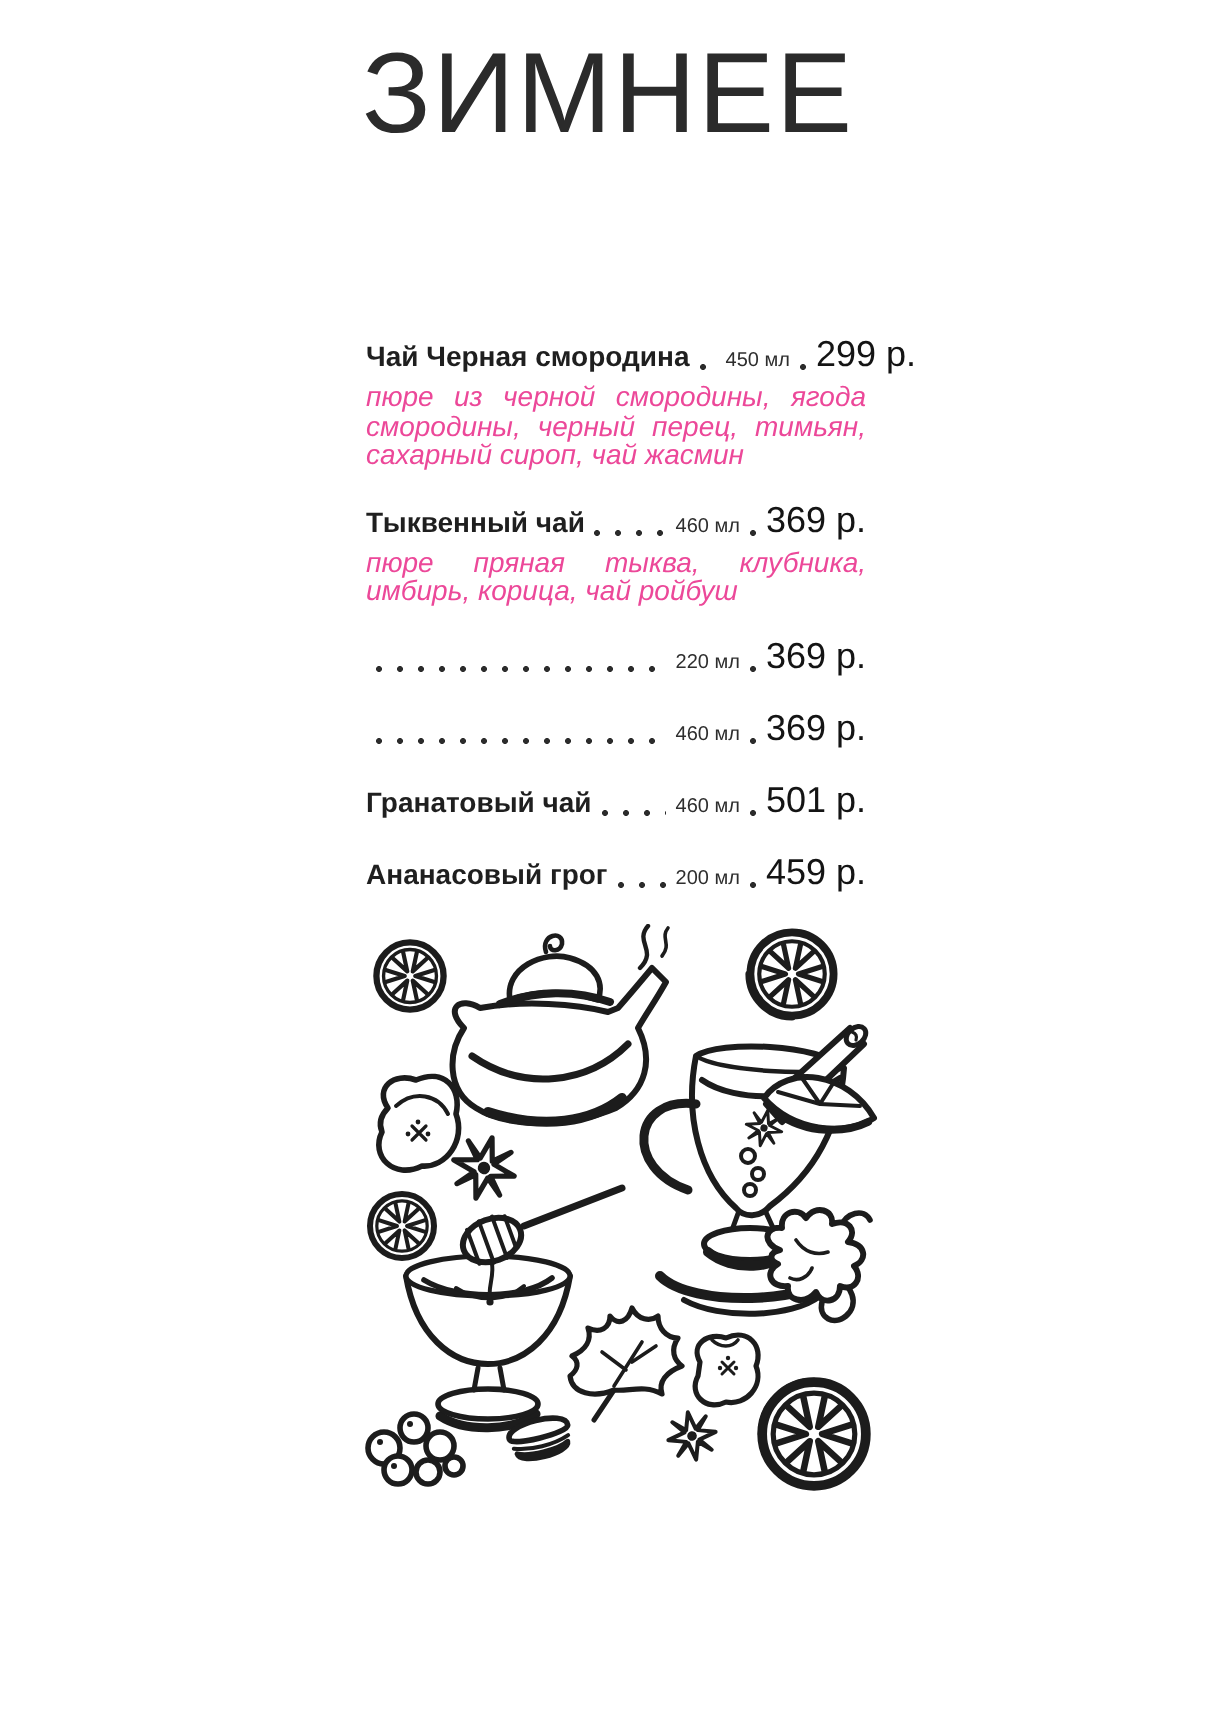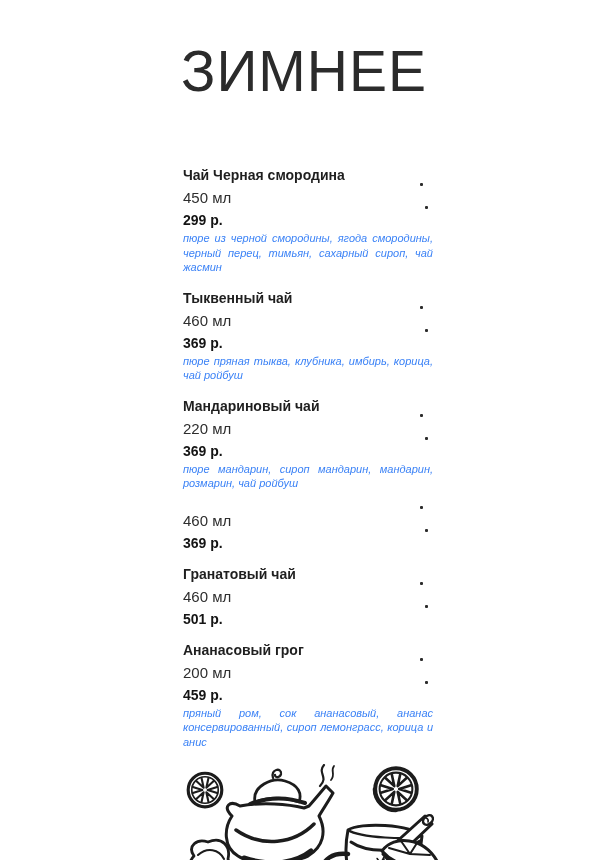--- a/index.html
+++ b/index.html
@@ -10,41 +10,40 @@
     color:#222222;
   }
   .page {
     position:relative;
     width:608px; height:860px;
     background:#ffffff;
     overflow:hidden;
   }
   .title {
     margin:0;
-    padding-top:44px;
+    padding-top:20px;
     width:608px;
     text-align:center;
     font-size:57px;
     line-height:55px;
     font-weight:400;
     letter-spacing:1px;
     color:#2b2b2b;
   }
   .title span { display:block; }
   .content {
     position:absolute;
     left:183px; top:167px;
     width:250px;
   }
   .menu-item { margin-bottom:15px; }
   .item-line {
     display:flex;
     align-items:baseline;
     white-space:nowrap;
-    flex-direction:column;
   }
   .item-name {
     font-weight:bold;
     font-size:14px;
     color:#1f1f1f;
     flex:0 0 auto;
   }
   .leader {
     flex:1 1 auto;
     min-width:8px;
@@ -59,36 +58,36 @@
   .dot-sep {
     flex:0 0 auto;
     width:3px; height:3px;
     margin:0 5px 3px 5px;
     align-self:flex-end;
     background-image:radial-gradient(circle at 1.5px 1.5px, #2c2c2c 1.35px, rgba(0,0,0,0) 1.6px);
     background-repeat:no-repeat;
   }
   .item-volume {
     flex:0 0 auto;
-    font-size:15px;
+    font-size:10px;
     color:#2e2e2e;
   }
   .item-price {
     flex:0 0 auto;
-    font-size:14px;
-    font-weight:bold;
+    font-size:18px;
+    font-weight:normal;
     color:#141414;
   }
   .item-desc {
     margin:3px 0 0 0;
-    font-size:11px;
+    font-size:14px;
     font-style:italic;
     line-height:14.5px;
     text-align:justify;
-    color:#3b82f6;
+    color:#ec4899;
   }
   .grog-section { margin-top:13px; }
   .illustration {
     margin-top:8px;
     margin-left:-13px;
     width:290px;
     height:300px;
   }
   .illustration svg { display:block; }
 </style>
@@ -122,27 +121,25 @@
             <span class="leader"></span>
             <span class="item-volume">460 мл</span>
             <span class="dot-sep"></span>
             <span class="item-price">369 р.</span>
           </div>
           <p class="item-desc">пюре пряная тыква, клубника, имбирь, корица, чай ройбуш</p>
         </article>
 
         <article class="menu-item">
           <div class="item-line">
-            <span class="item-name">Мандариновый чай</span>
             <span class="leader"></span>
             <span class="item-volume">220 мл</span>
             <span class="dot-sep"></span>
             <span class="item-price">369 р.</span>
           </div>
-          <p class="item-desc">пюре мандарин, сироп мандарин, мандарин, розмарин, чай ройбуш</p>
         </article>
 
         <article class="menu-item">
           <div class="item-line">
             <span class="leader"></span>
             <span class="item-volume">460 мл</span>
             <span class="dot-sep"></span>
             <span class="item-price">369 р.</span>
           </div>
         </article>
@@ -161,21 +158,20 @@
     <div class="menu-list grog-section">
 
         <article class="menu-item">
           <div class="item-line">
             <span class="item-name">Ананасовый грог</span>
             <span class="leader"></span>
             <span class="item-volume">200 мл</span>
             <span class="dot-sep"></span>
             <span class="item-price">459 р.</span>
           </div>
-          <p class="item-desc">пряный ром, сок ананасовый, ананас консервированный, сироп лемонграсс, корица и анис</p>
         </article>
       </div>
 
     <div class="illustration">
       <svg width="290" height="300" viewBox="0 0 290 300" fill="none" stroke="#1c1c1c" stroke-linecap="round" stroke-linejoin="round">
         <defs>
           <g id="citrus-sym">
             <circle r="16" fill="#ffffff" stroke-width="3"></circle>
             <circle r="12.6" fill="none" stroke-width="1.6"></circle>
             <path stroke-width="2" d="M11.6,-2.9 L2.5,0 L11.6,2.9 M8.3,8.6 L1.3,2.2 L3.3,11.5 M-3.3,11.5 L-1.3,2.2 L-8.3,8.6 M-11.6,2.9 L-2.5,0 L-11.6,-2.9 M-8.3,-8.6 L-1.3,-2.2 L-3.3,-11.5 M3.3,-11.5 L1.3,-2.2 L8.3,-8.6"></path>

